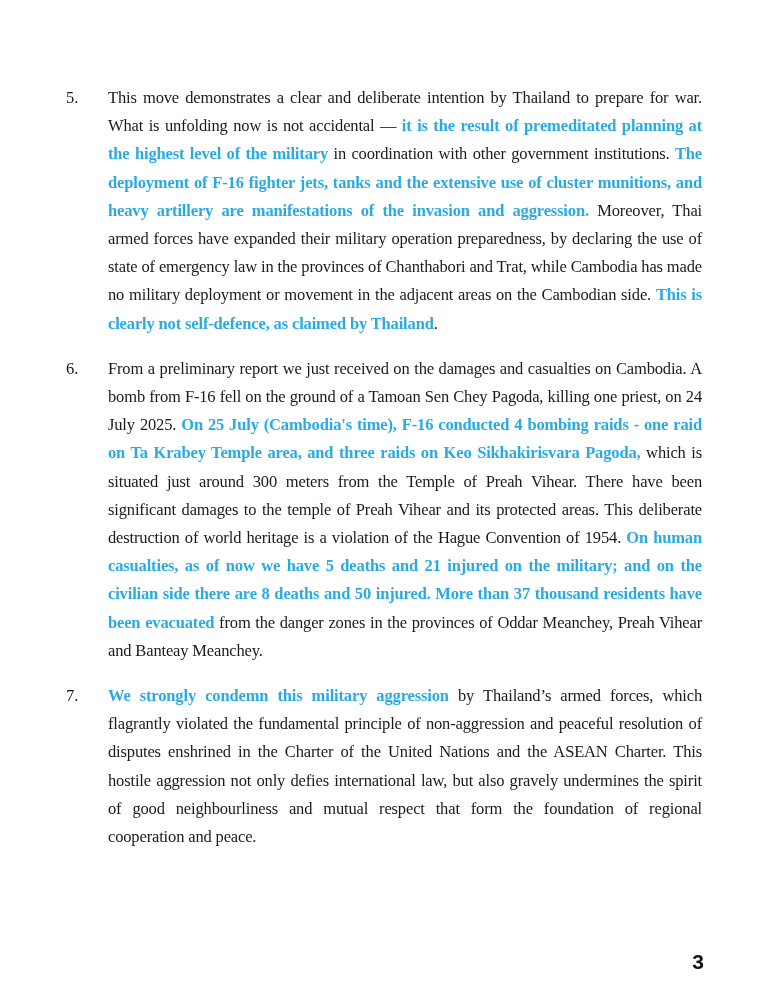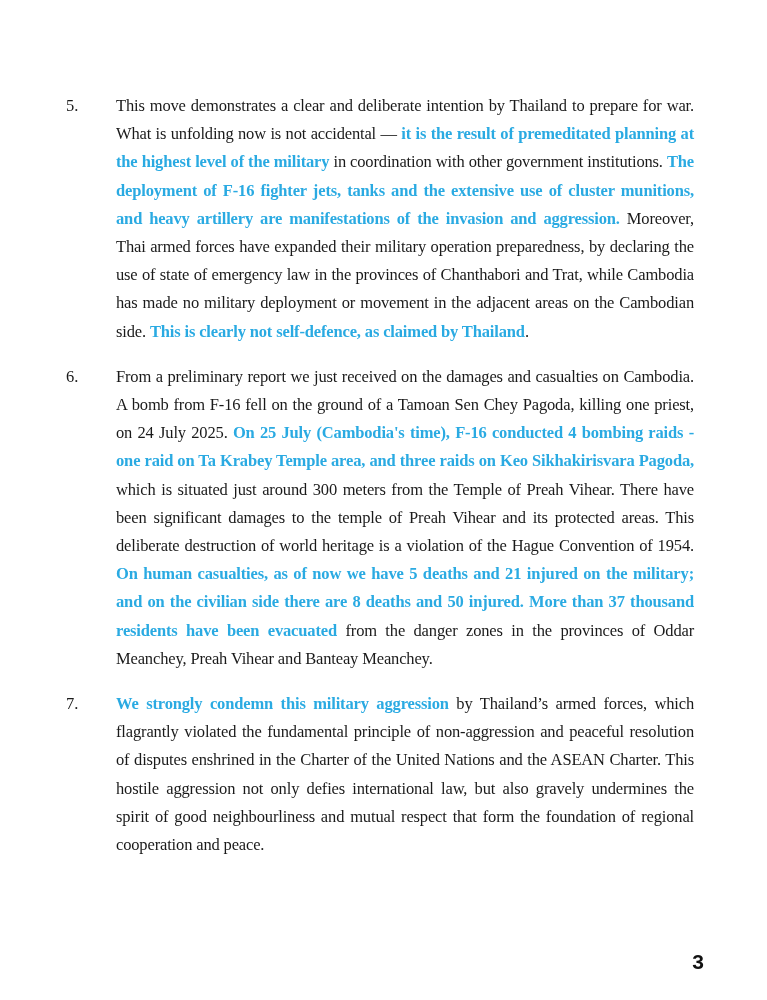--- a/index.html
+++ b/index.html
@@ -8,21 +8,21 @@
     position: absolute; left: 0; top: 0; width: 767px; height: 1000px;
     background: #ffffff;
     font-family: "Liberation Serif", "DejaVu Serif", serif;
     color: #1a1a1a;
   }
   .list { position: absolute; left: 66px; top: 80px; width: 640px; margin: 0; padding: 0; list-style: none; }
   .item { position: relative; padding-left: 38px; margin: 0 0 17px 0; }
   .num { position: absolute; left: 0; top: 0; font-size: 16.5px; line-height: 28px; }
   .para {
     font-size: 16.5px; line-height: 28.2px; text-align: justify;
-    letter-spacing: -0.15px; margin: 12px;
+    letter-spacing: -0.15px; margin: 4px;
   }
   .hl { color: #2aaae2; font-weight: bold; }
   .page-number {
     position: absolute; right: 63px; top: 950px;
     font-family: "Liberation Sans", "DejaVu Sans", sans-serif;
     font-size: 21px; font-weight: bold; color: #111;
   }
 </style>
 </head>
 <body>

